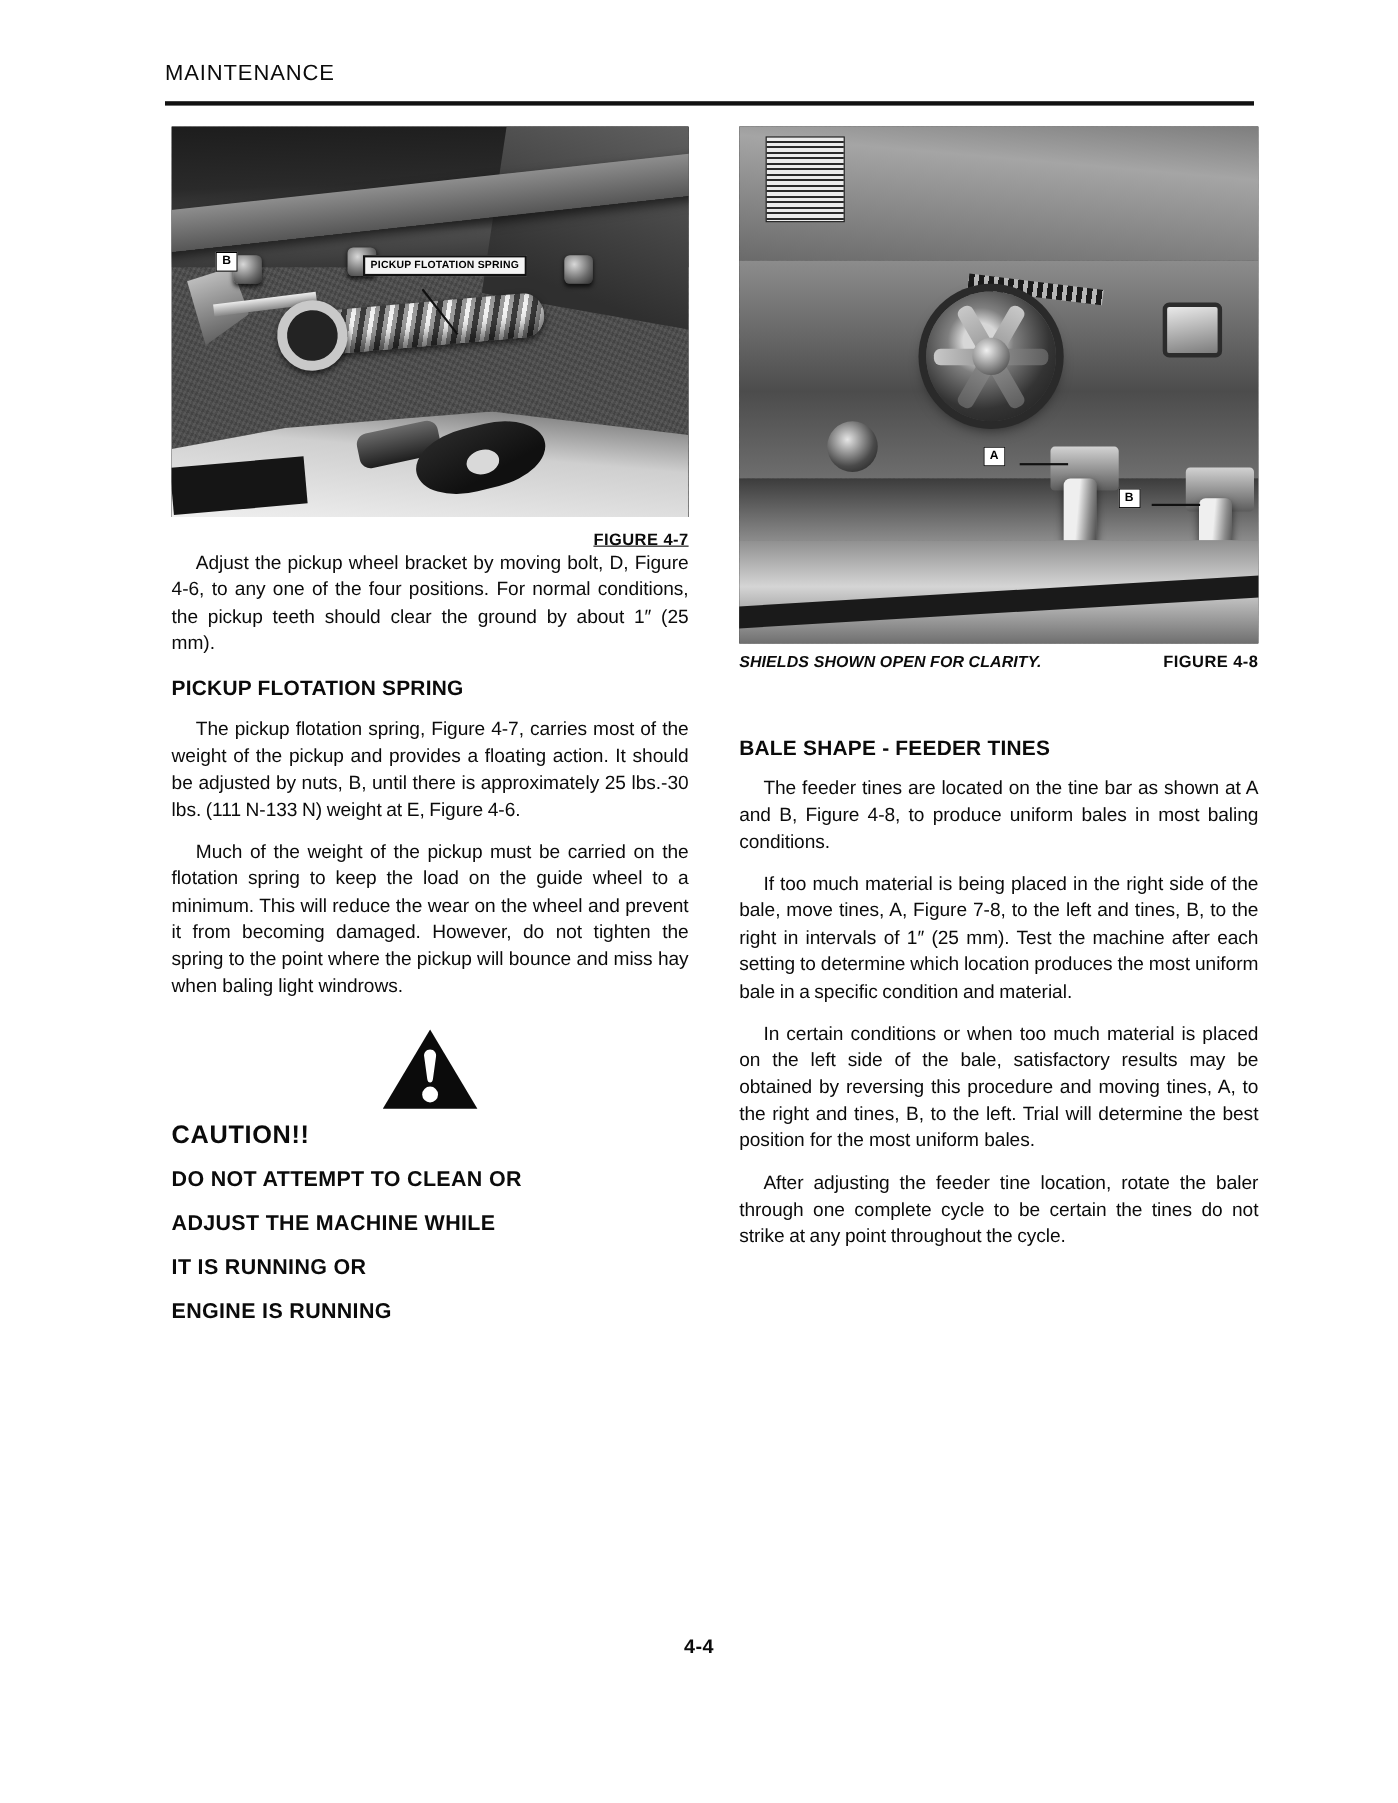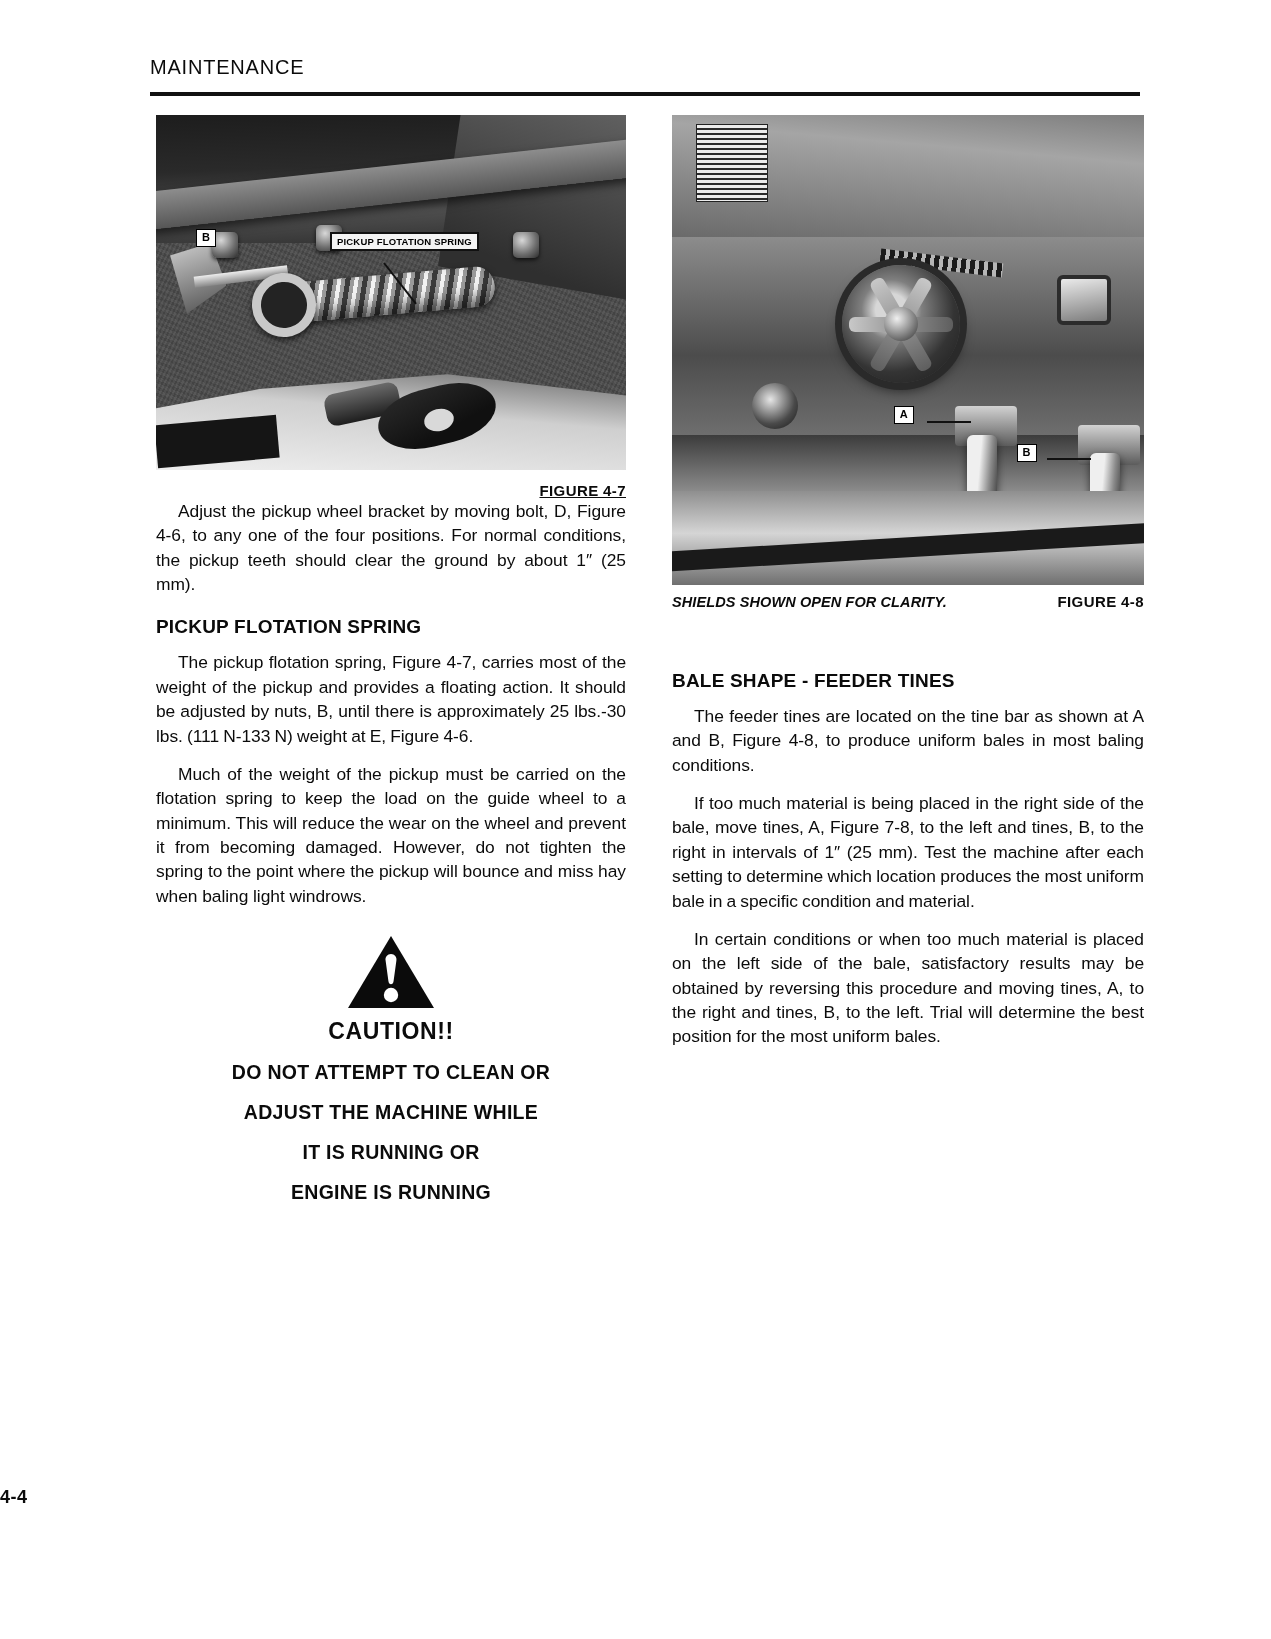--- a/index.html
+++ b/index.html
@@ -293,21 +293,21 @@
     font-size: 19px;
     font-weight: bold;
     letter-spacing: .2px;
     margin: 20px 0 12px 0;
   }
   .spacer-top { margin-top: 34px; }
 
   
   .caution {
     margin-top: 26px;
-    text-align: center;
+    text-align: left;
   }
   .warn-tri {
     display: block;
     margin: 0 auto 6px auto;
   }
   .caution-title {
     font-size: 23px;
     font-weight: bold;
     letter-spacing: .6px;
     margin-bottom: 16px;
@@ -318,20 +318,21 @@
     letter-spacing: .3px;
     margin-bottom: 17px;
   }
 
   
   .page-number {
     position: absolute;
     left: 0;
     top: 1487px;
     width: 1271px;
+    text-align: center;
     font-size: 18px;
     font-weight: bold;
     letter-spacing: .5px;
   }
 </style>
 </head>
 <body>
 
 <div class="page">
 
@@ -430,17 +431,18 @@
     </div>
 
     <h2 class="section" style="margin-top:60px;">BALE SHAPE - FEEDER TINES</h2>
 
     <p class="body">The feeder tines are located on the tine bar as shown at A and B, Figure 4-8, to produce uniform bales in most baling conditions.</p>
 
     <p class="body tight">If too much material is being placed in the right side of the bale, move tines, A, Figure 7-8, to the left and tines, B, to the right in intervals of 1″ (25 mm). Test the machine after each setting to determine which location produces the most uniform bale in a specific condition and material.</p>
 
     <p class="body">In certain conditions or when too much material is placed on the left side of the bale, satisfactory results may be obtained by reversing this procedure and moving tines, A, to the right and tines, B, to the left. Trial will determine the best position for the most uniform bales.</p>
 
+    <p class="body tight">After adjusting the feeder tine location, rotate the baler through one complete cycle to be certain the tines do not strike at any point throughout the cycle.</p>
   </div>
 
   <div class="page-number">4-4</div>
 
 </div>
 
 </body></html>

